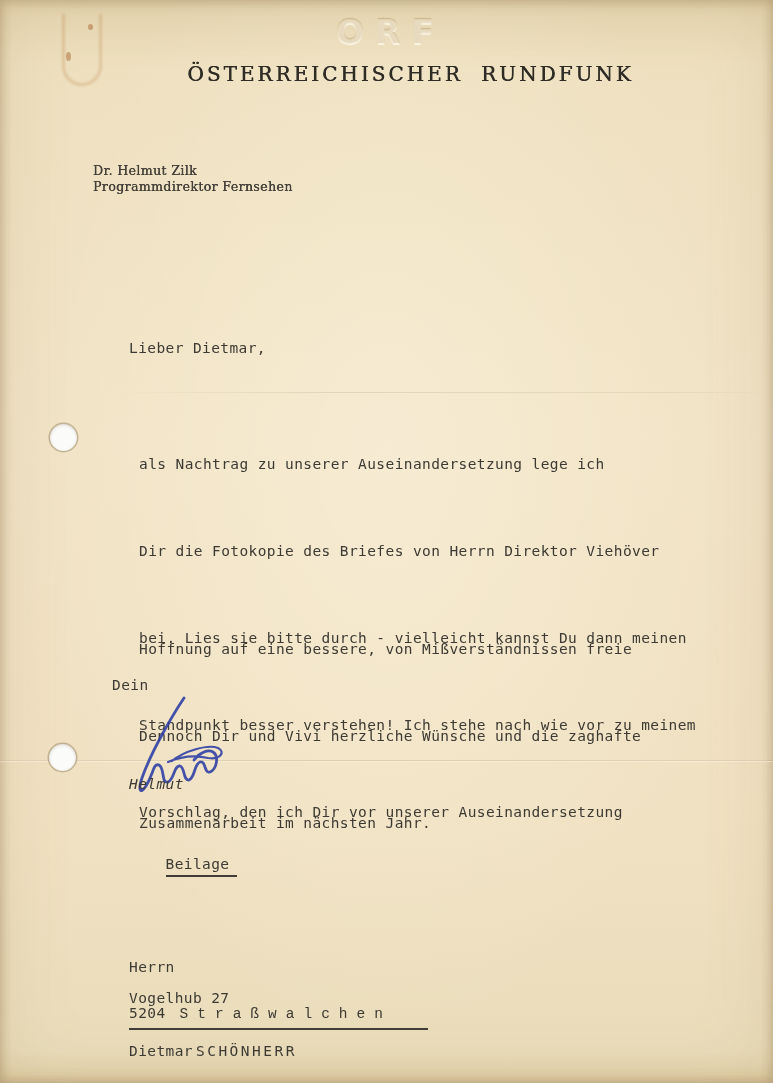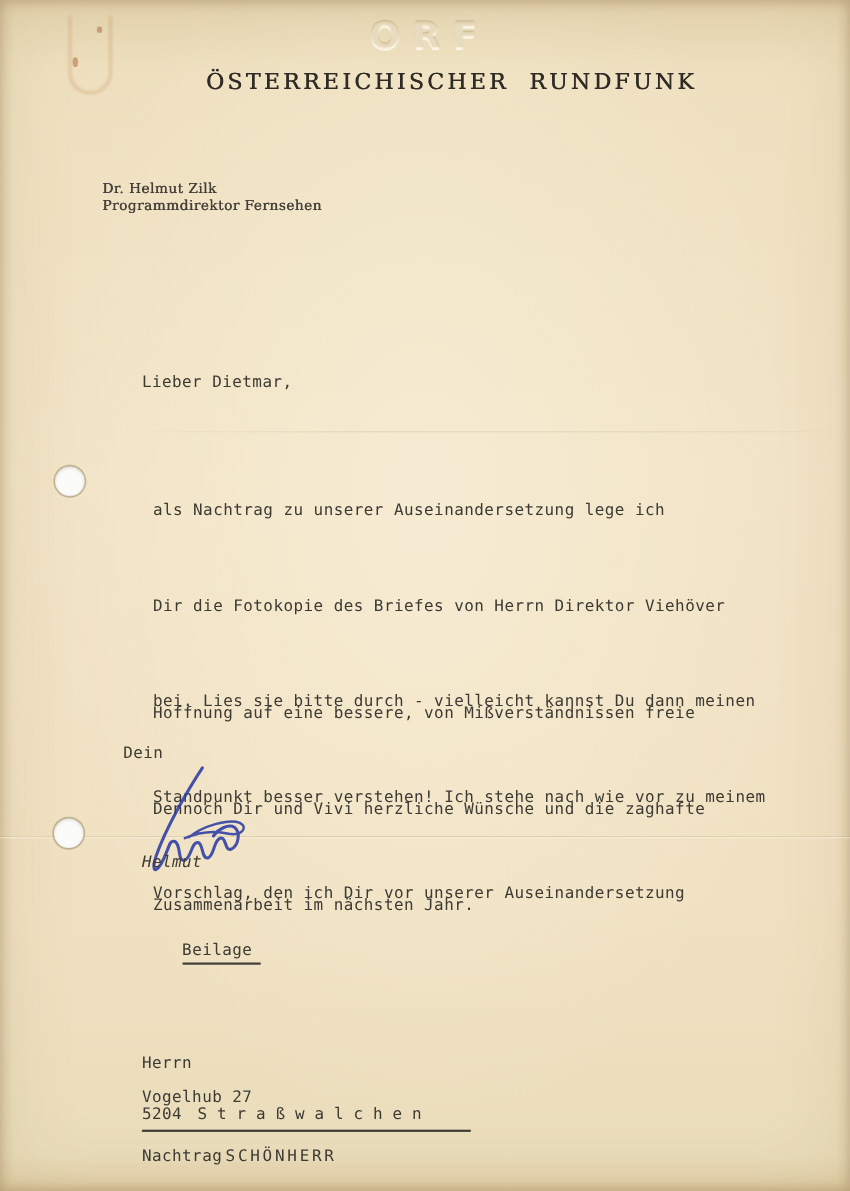--- a/index.html
+++ b/index.html
@@ -51,21 +51,21 @@
   .enclosure-wrap .u {
     display:inline-block; border-bottom:2px solid #403d36; padding:0 8px 3px 0;
   }
   .recipient-name { left:129px; top:897px; line-height:28px; }
   .surname { letter-spacing:2.5px; margin-left:3px;text-align:right; }
   .street     { left:129px; top:978px;margin-top:12px; }
   .city-line  {
     left:129px; top:1005px; width:299px;
     border-bottom:2px solid #403d36; padding-bottom:6px;
   }
-  .city { letter-spacing:9px; margin-left:14px; }
+  .city { letter-spacing:9px; margin-left:14px;font-family:Liberation Mono, monospace; }
 
   .hole {
     width:27px; height:27px; border-radius:50%; background:#fbfbfa;
     box-shadow: 0 0 0 1.5px rgba(125,108,70,0.40), inset 0 1px 3px rgba(120,105,70,0.25);
   }
   .hole-1 { left:50px; top:424px; }
   .hole-2 { left:49px; top:744px; }
 
   .crease { height:1px; pointer-events:none; }
   .crease-1 {
@@ -134,20 +134,20 @@
   </svg>
 
   <div class="abs typed signed-name">Helmut</div>
 
   <div class="abs typed enclosure-wrap">
     <span class="u">Beilage</span>
   </div>
 
   <div class="abs typed recipient-name">
     <div>Herrn</div>
-    <div><span>Nachtrag</span><span class="surname">SCHÖNHERR</span></div>
+    <div><span>Dietmar</span><span class="surname">SCHÖNHERR</span></div>
   </div>
 
   <div class="abs typed street">Vogelhub 27</div>
 
   <div class="abs typed city-line"><span>5204</span><span class="city">Straßwalchen</span></div>
 
 </div>
 
 </body></html>

